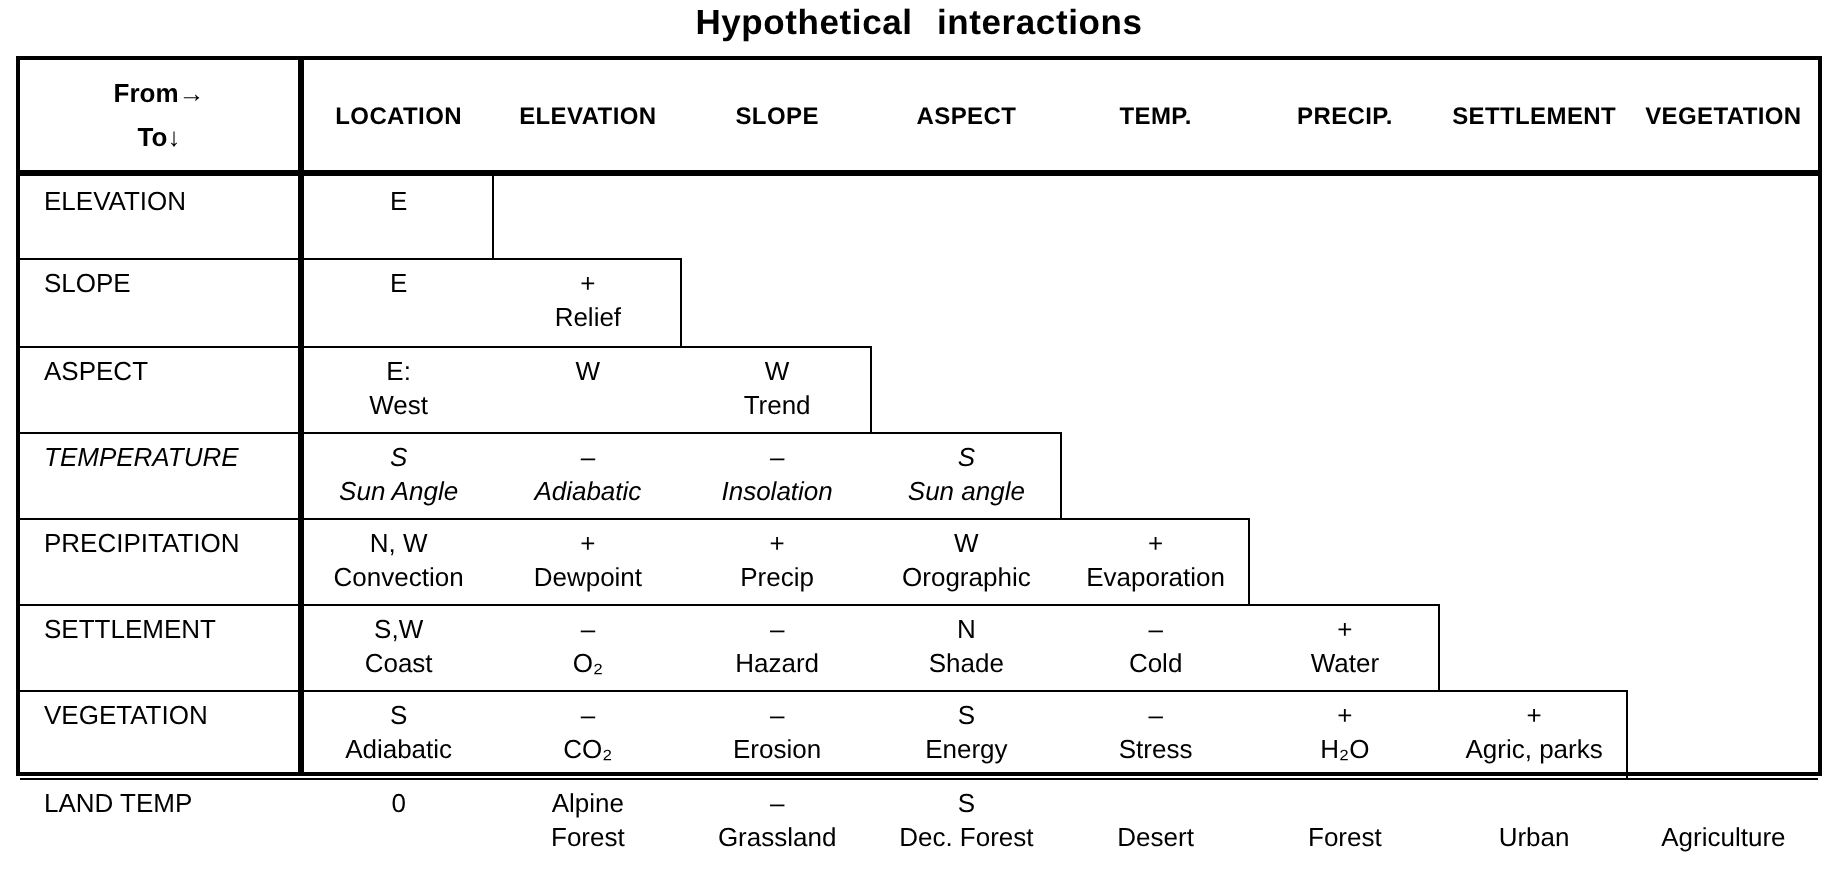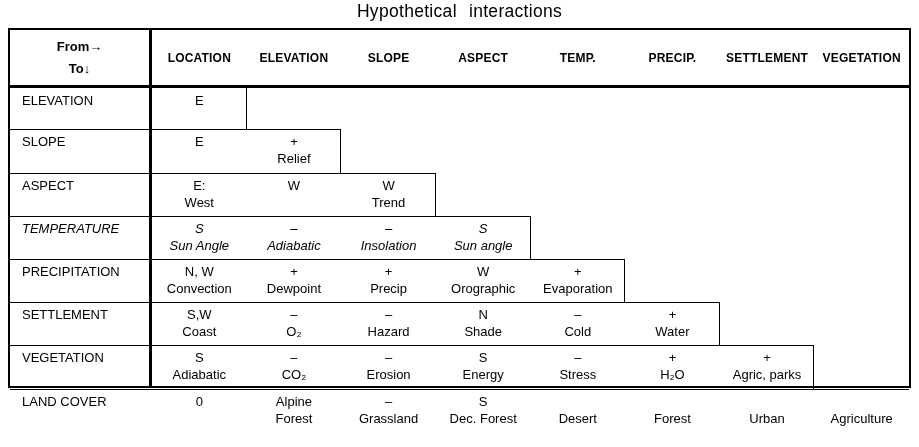--- a/index.html
+++ b/index.html
@@ -9,21 +9,21 @@
     font-family: "Liberation Sans", "DejaVu Sans", sans-serif;
     color: #000000;
     position: relative;
     overflow: hidden;
   }
   .page-title {
     position: absolute;
     top: 1px; left: 0; width: 919px;
     text-align: center;
     font-size: 17.5px;
-    font-weight: 400;
+    font-weight: 700;
     word-spacing: 7px;
     letter-spacing: 0.3px;
   }
   .matrix {
     position: absolute;
     left: 8px; top: 28px;
     width: 903px; height: 360px;
     border: 2px solid #000;
     box-sizing: border-box;
     background: #fff;
@@ -283,21 +283,21 @@
       </div>
       <div class="cell">
         <div class="l1">+</div>
         <div class="l2">Agric, parks</div>
       </div>
     </div>
   </div>
 
   <div class="mrow" style="top:359px;height:42px;">
     <div class="sep" style="width:899px;"></div>
-    <div class="rlabel">LAND COVER</div>
+    <div class="rlabel">LAND TEMP</div>
     <div class="cells">
       <div class="cell">
         <div class="l1">0</div>
         <div class="l2"></div>
       </div>
       <div class="cell">
         <div class="l1">Alpine</div>
         <div class="l2">Forest</div>
       </div>
       <div class="cell">

